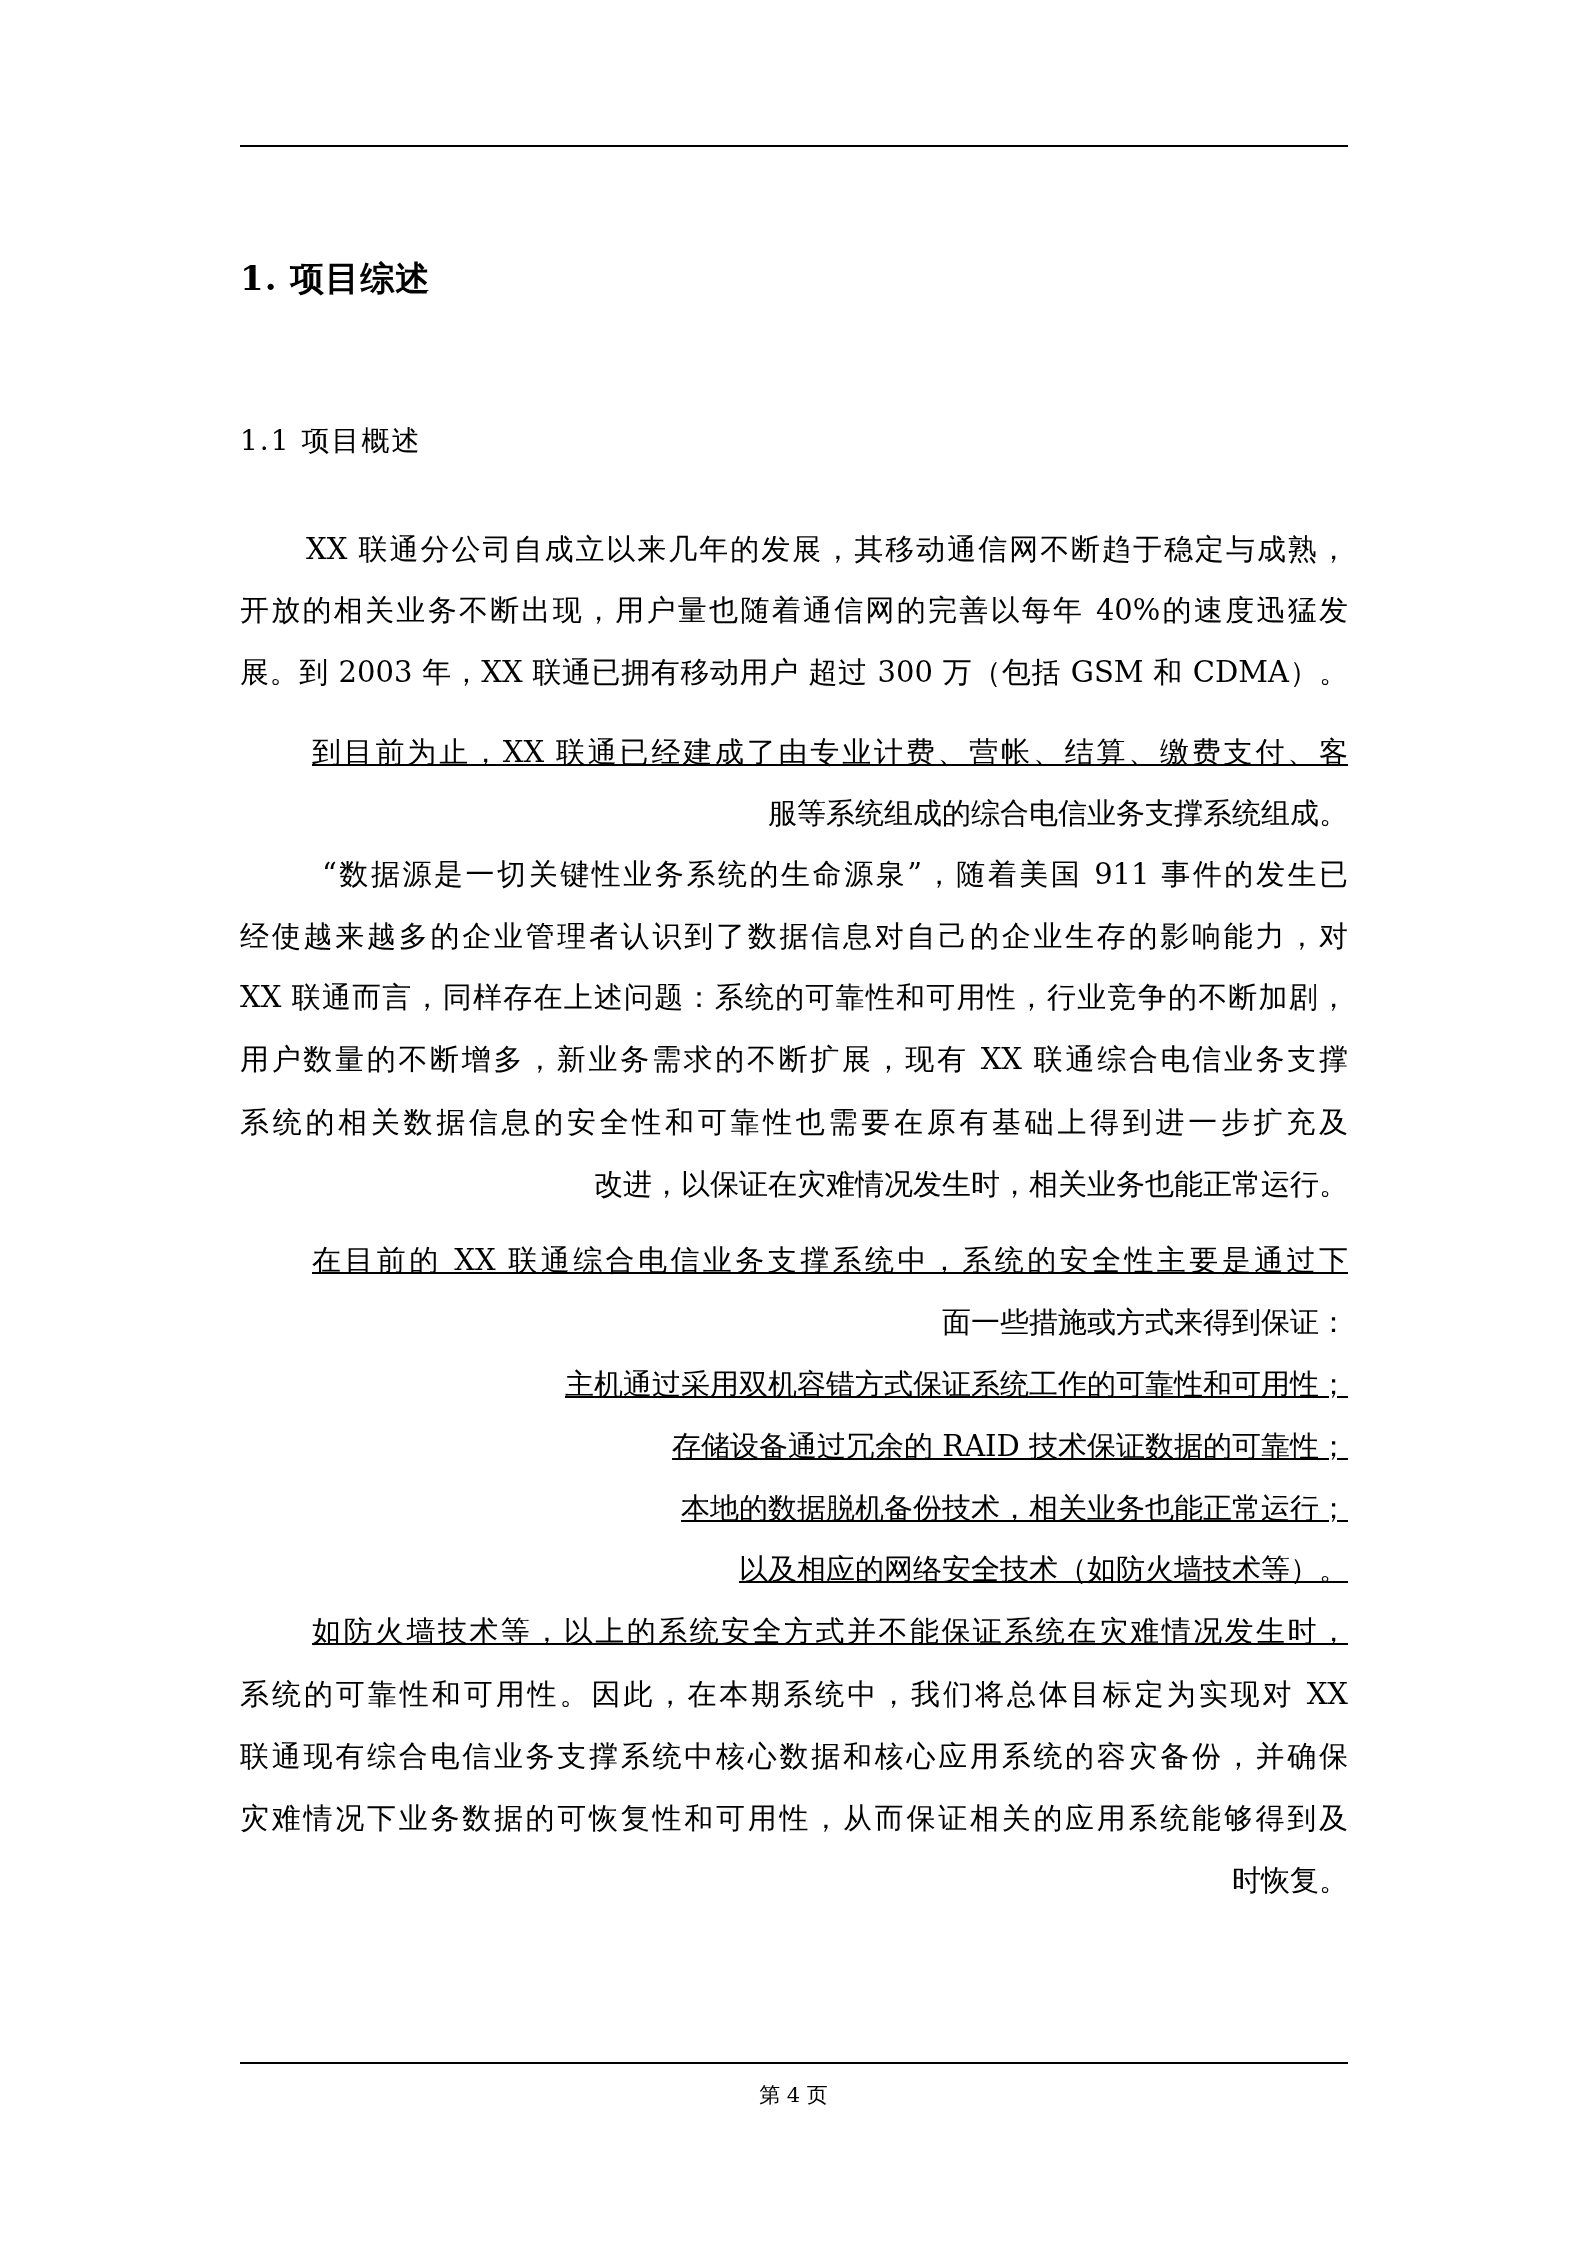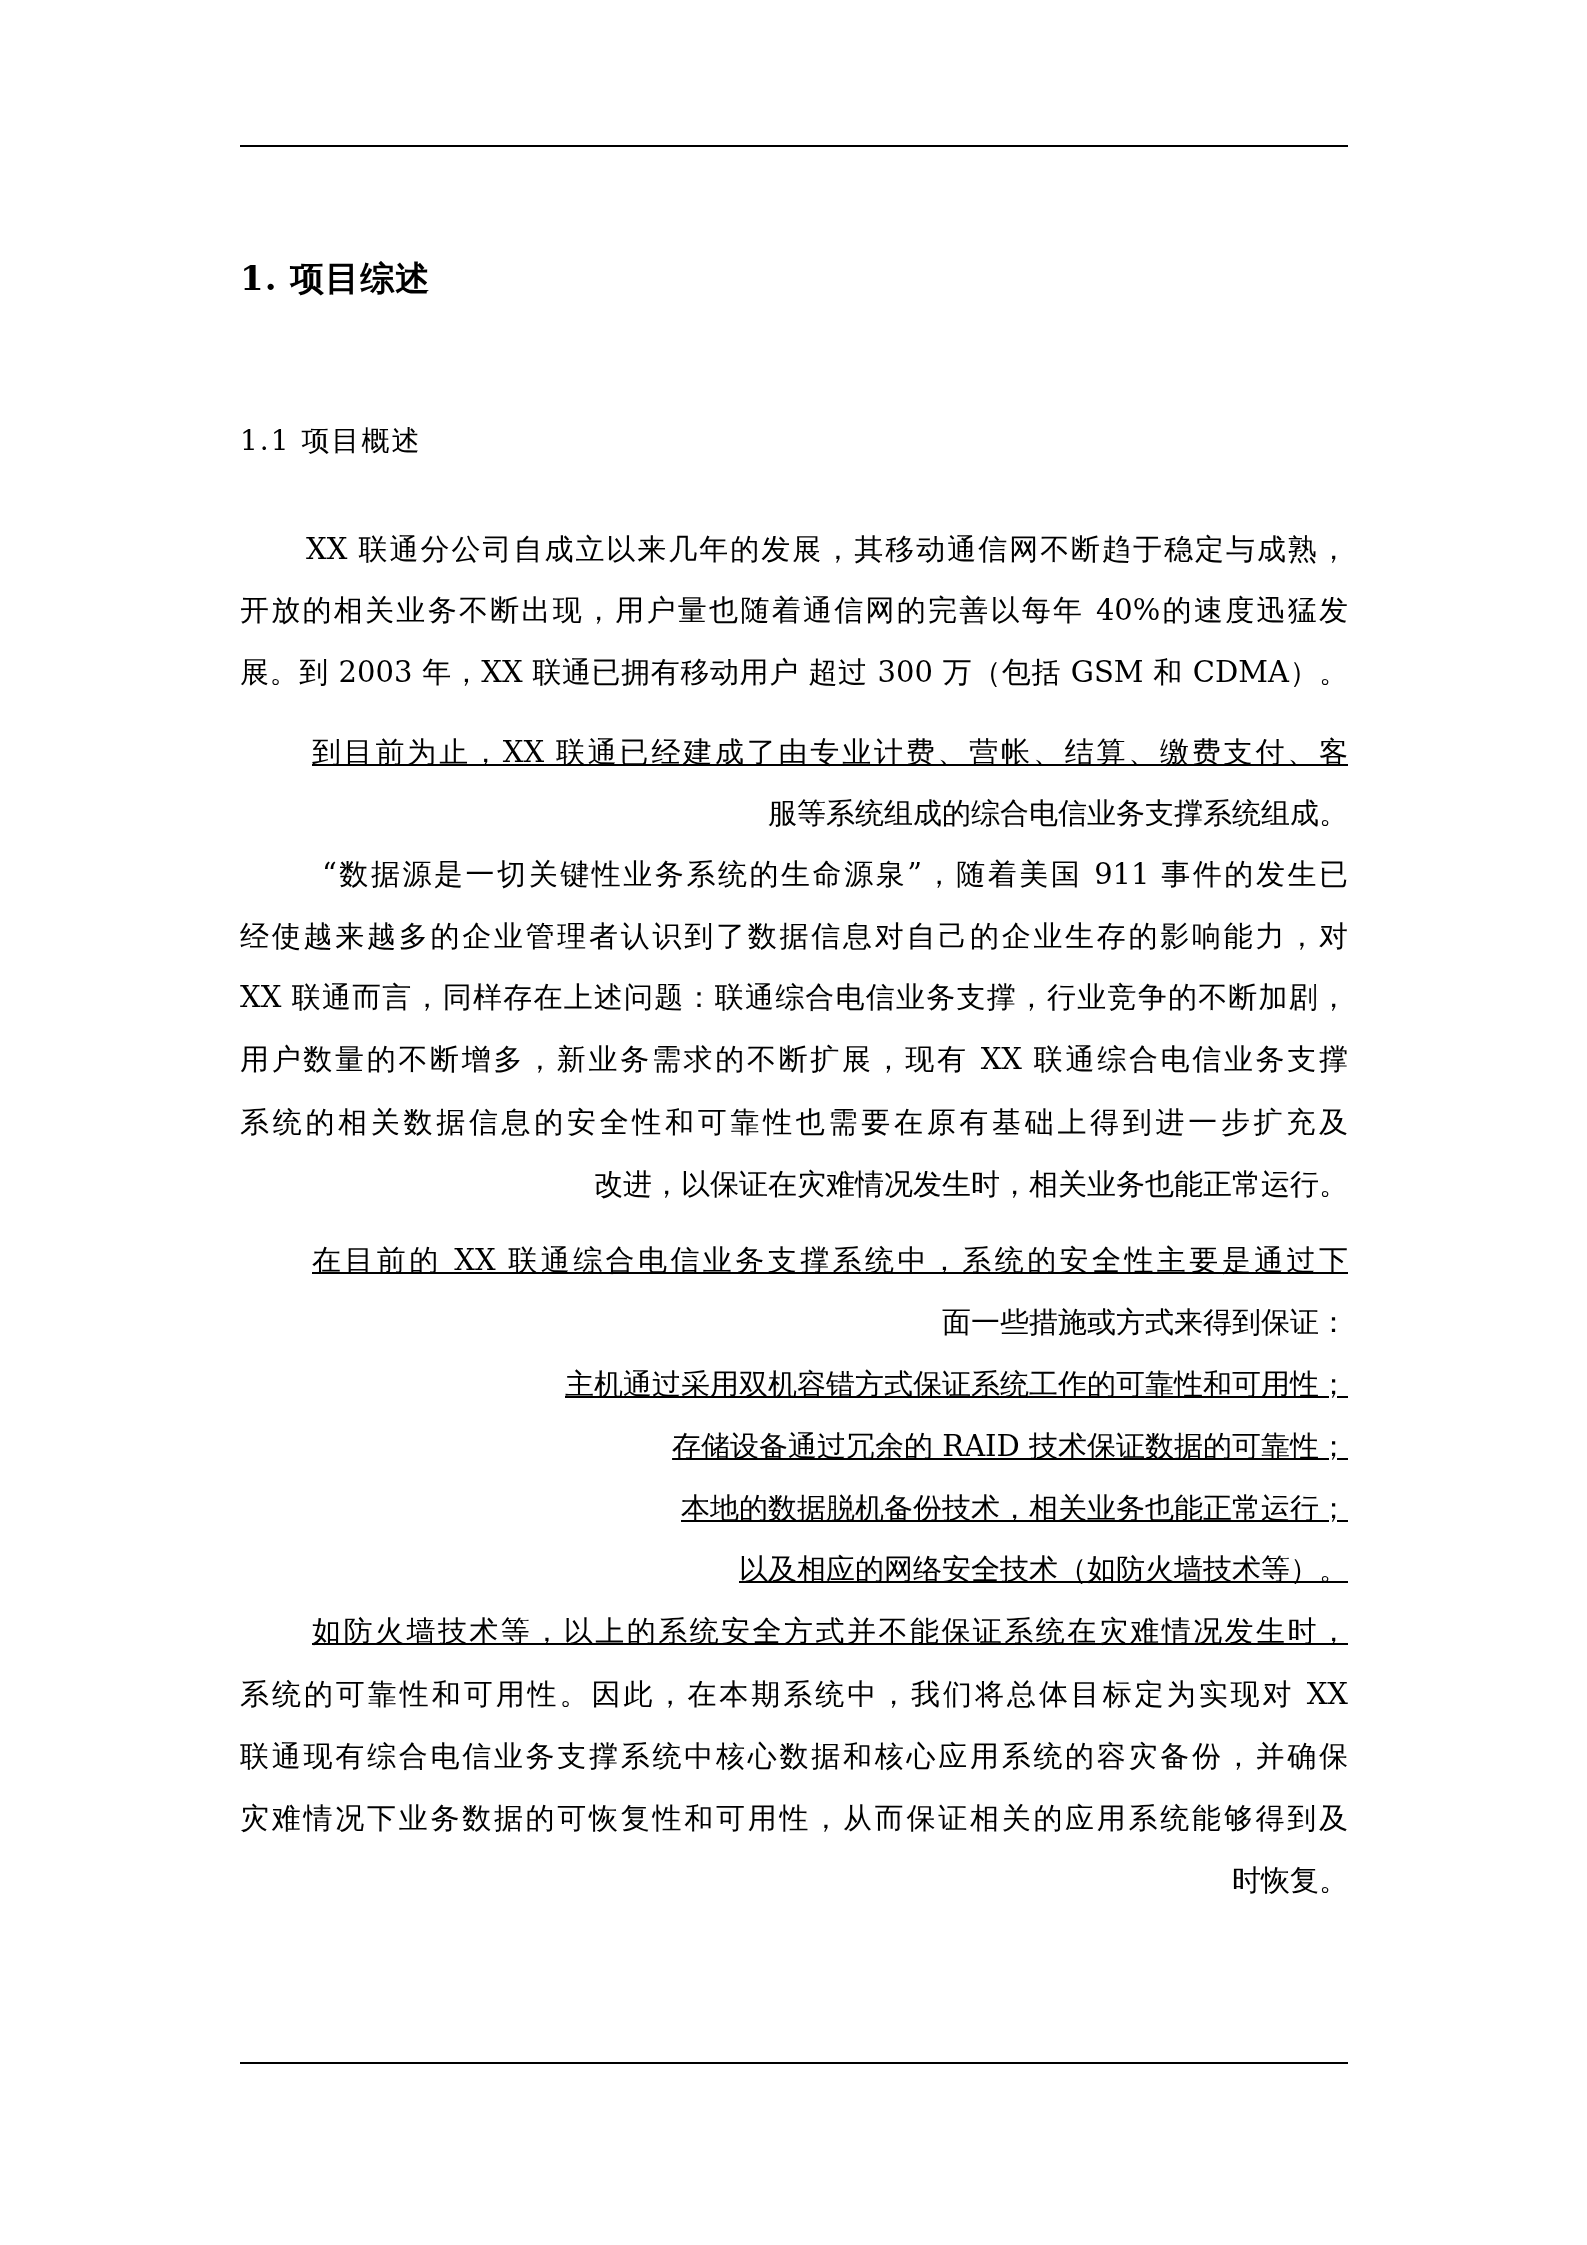--- a/index.html
+++ b/index.html
@@ -39,21 +39,21 @@
   </div>
 
   <div>
     <div class="line full indent-list" style="top:730px">到目前为止，XX 联通已经建成了由专业计费、营帐、结算、缴费支付、客</div>
     <div class="line" style="top:791px">服等系统组成的综合电信业务支撑系统组成。</div>
   </div>
 
   <div>
     <div class="line full" style="top:852px; left:322px; width:1026px">“数据源是一切关键性业务系统的生命源泉”，随着美国 911 事件的发生已</div>
     <div class="line full" style="top:914px">经使越来越多的企业管理者认识到了数据信息对自己的企业生存的影响能力，对</div>
-    <div class="line full" style="top:975px">XX 联通而言，同样存在上述问题：联通综合电信业务支撑，行业竞争的不断加剧，</div>
+    <div class="line full" style="top:975px">XX 联通而言，同样存在上述问题：系统的可靠性和可用性，行业竞争的不断加剧，</div>
     <div class="line full" style="top:1037px">用户数量的不断增多，新业务需求的不断扩展，现有 XX 联通综合电信业务支撑</div>
     <div class="line full" style="top:1100px">系统的相关数据信息的安全性和可靠性也需要在原有基础上得到进一步扩充及</div>
     <div class="line" style="top:1162px">改进，以保证在灾难情况发生时，相关业务也能正常运行。</div>
   </div>
 
   <div>
     <div class="line full indent-list" style="top:1238px">在目前的 XX 联通综合电信业务支撑系统中，系统的安全性主要是通过下</div>
     <div class="line" style="top:1300px">面一些措施或方式来得到保证：</div>
   </div>
 
@@ -67,14 +67,17 @@
   <div>
     <div class="line full indent-list" style="top:1609px">如防火墙技术等，以上的系统安全方式并不能保证系统在灾难情况发生时，</div>
     <div class="line full" style="top:1672px">系统的可靠性和可用性。因此，在本期系统中，我们将总体目标定为实现对 XX</div>
     <div class="line full" style="top:1734px">联通现有综合电信业务支撑系统中核心数据和核心应用系统的容灾备份，并确保</div>
     <div class="line full" style="top:1796px">灾难情况下业务数据的可恢复性和可用性，从而保证相关的应用系统能够得到及</div>
     <div class="line" style="top:1858px">时恢复。</div>
   </div>
 
   <div class="rule bottom"></div>
 
+  <div class="footer">
+    <span>第 4 页</span>
+  </div>
 
 </div>
 
 </body></html>

